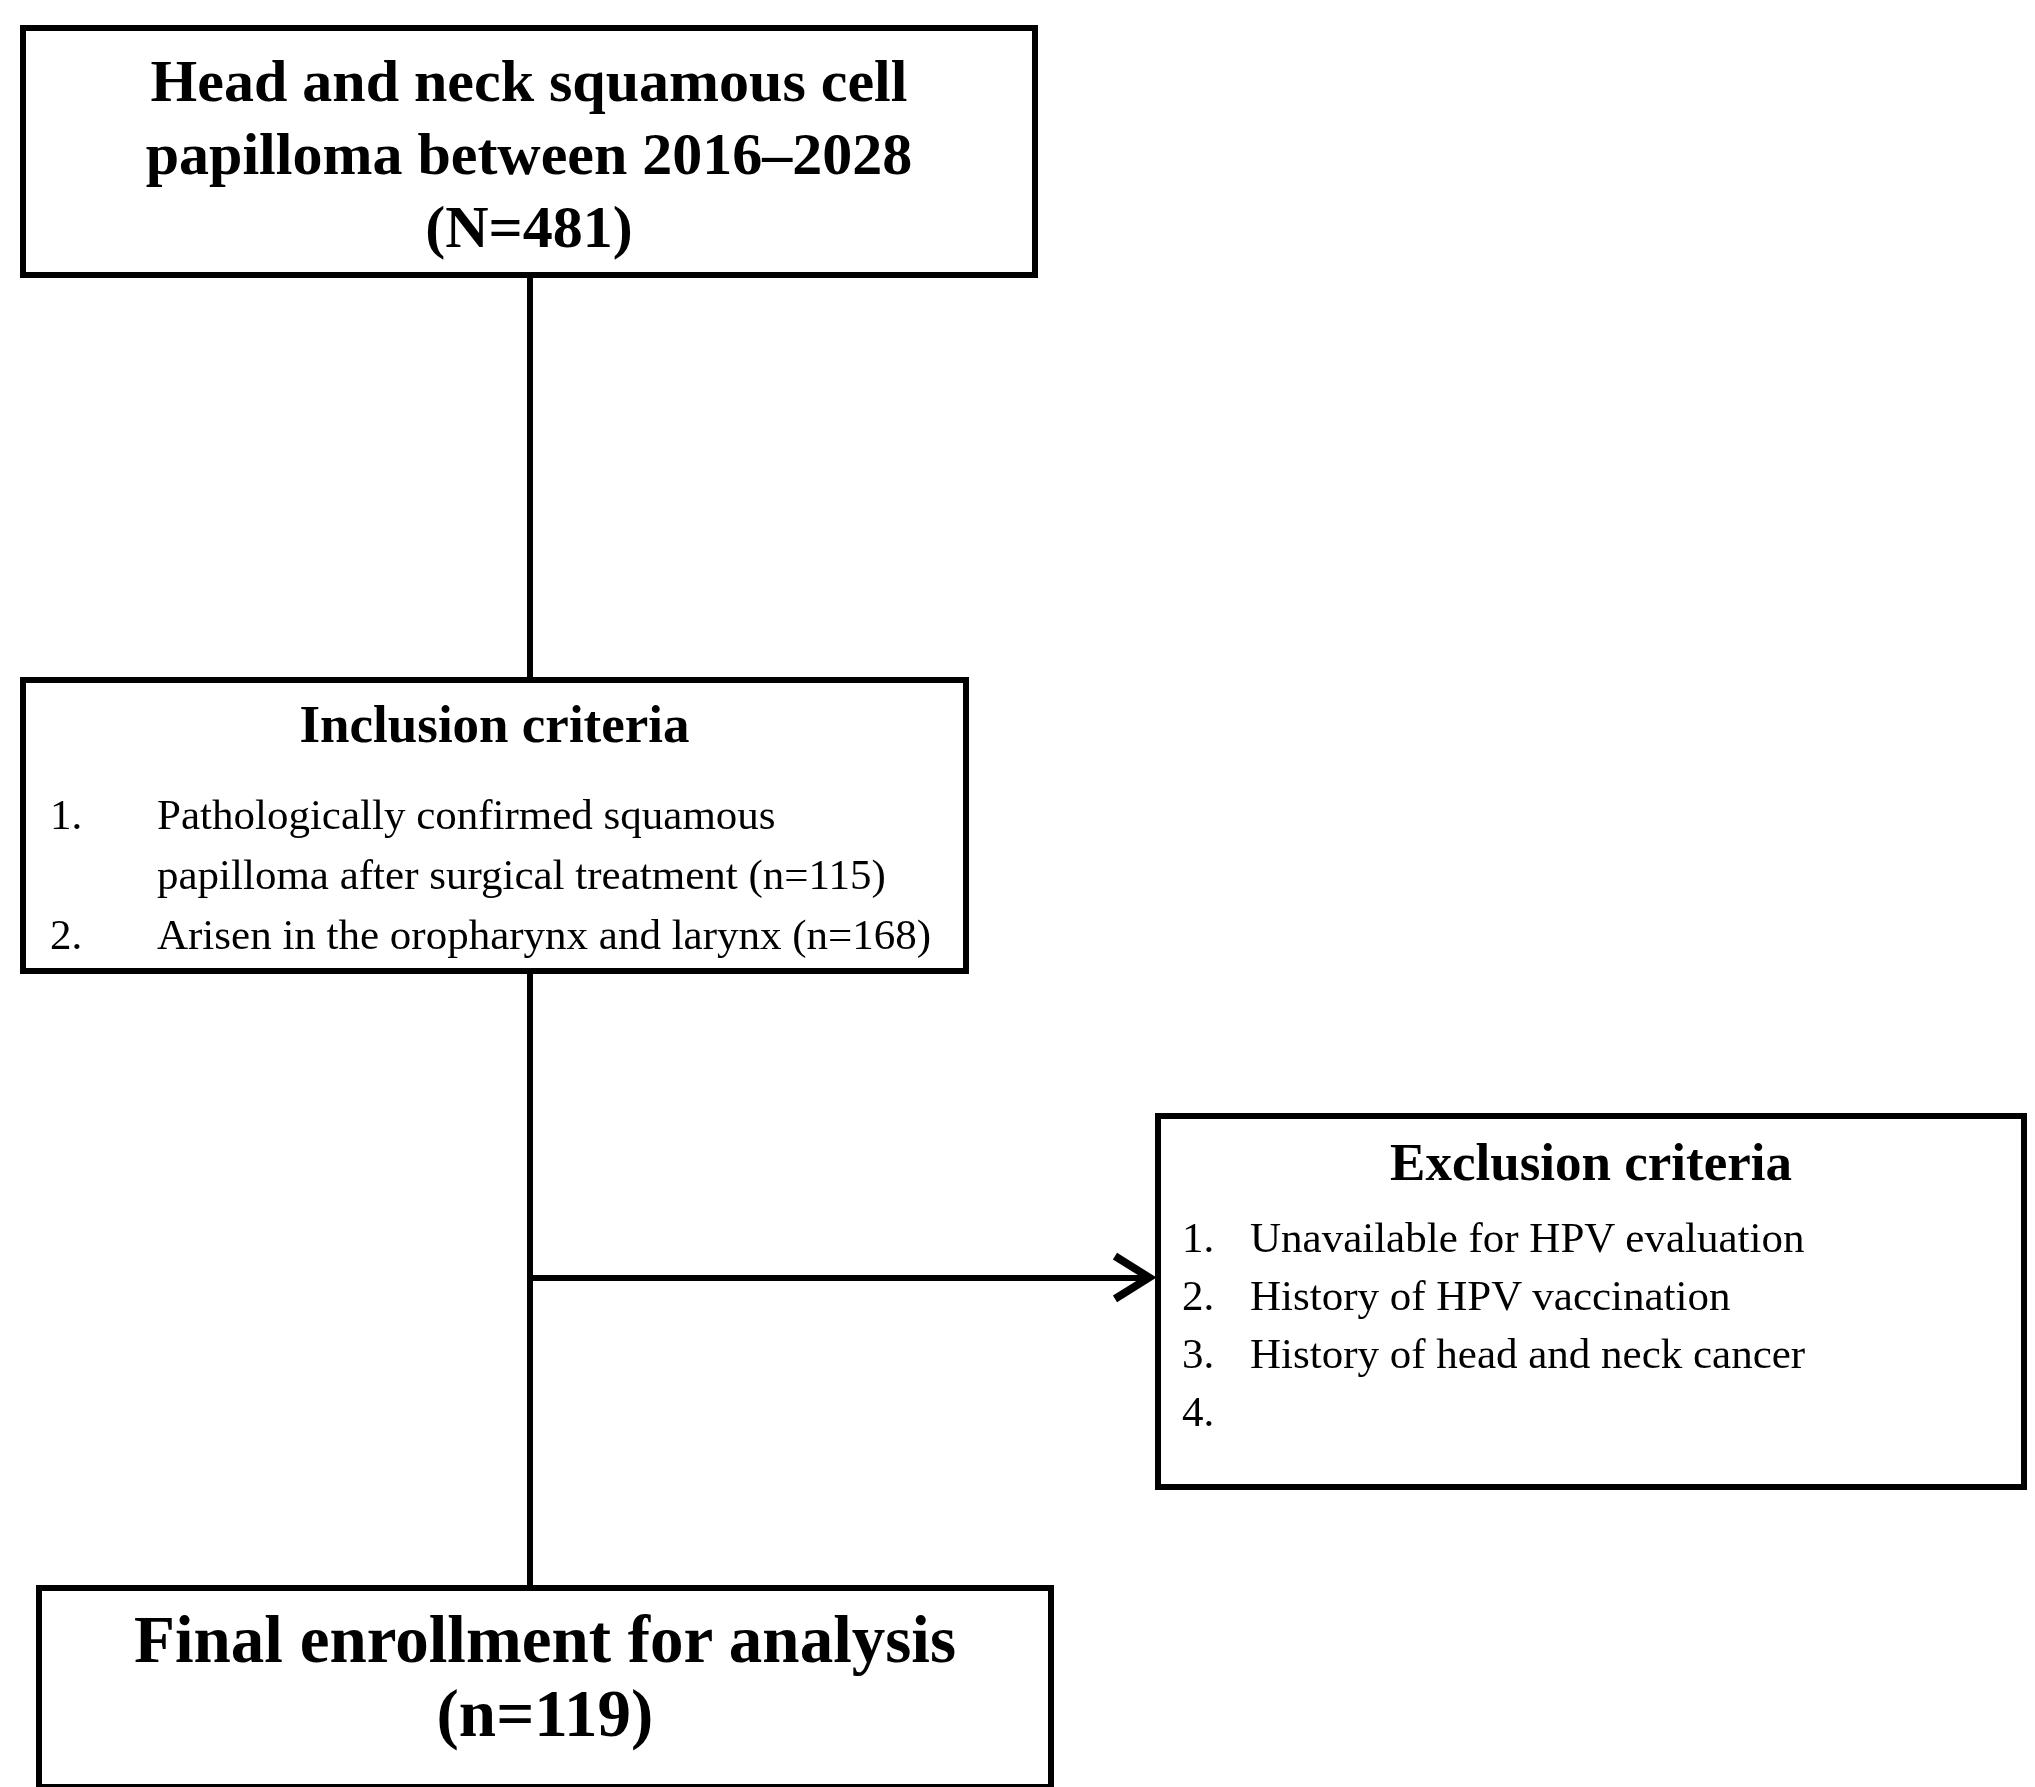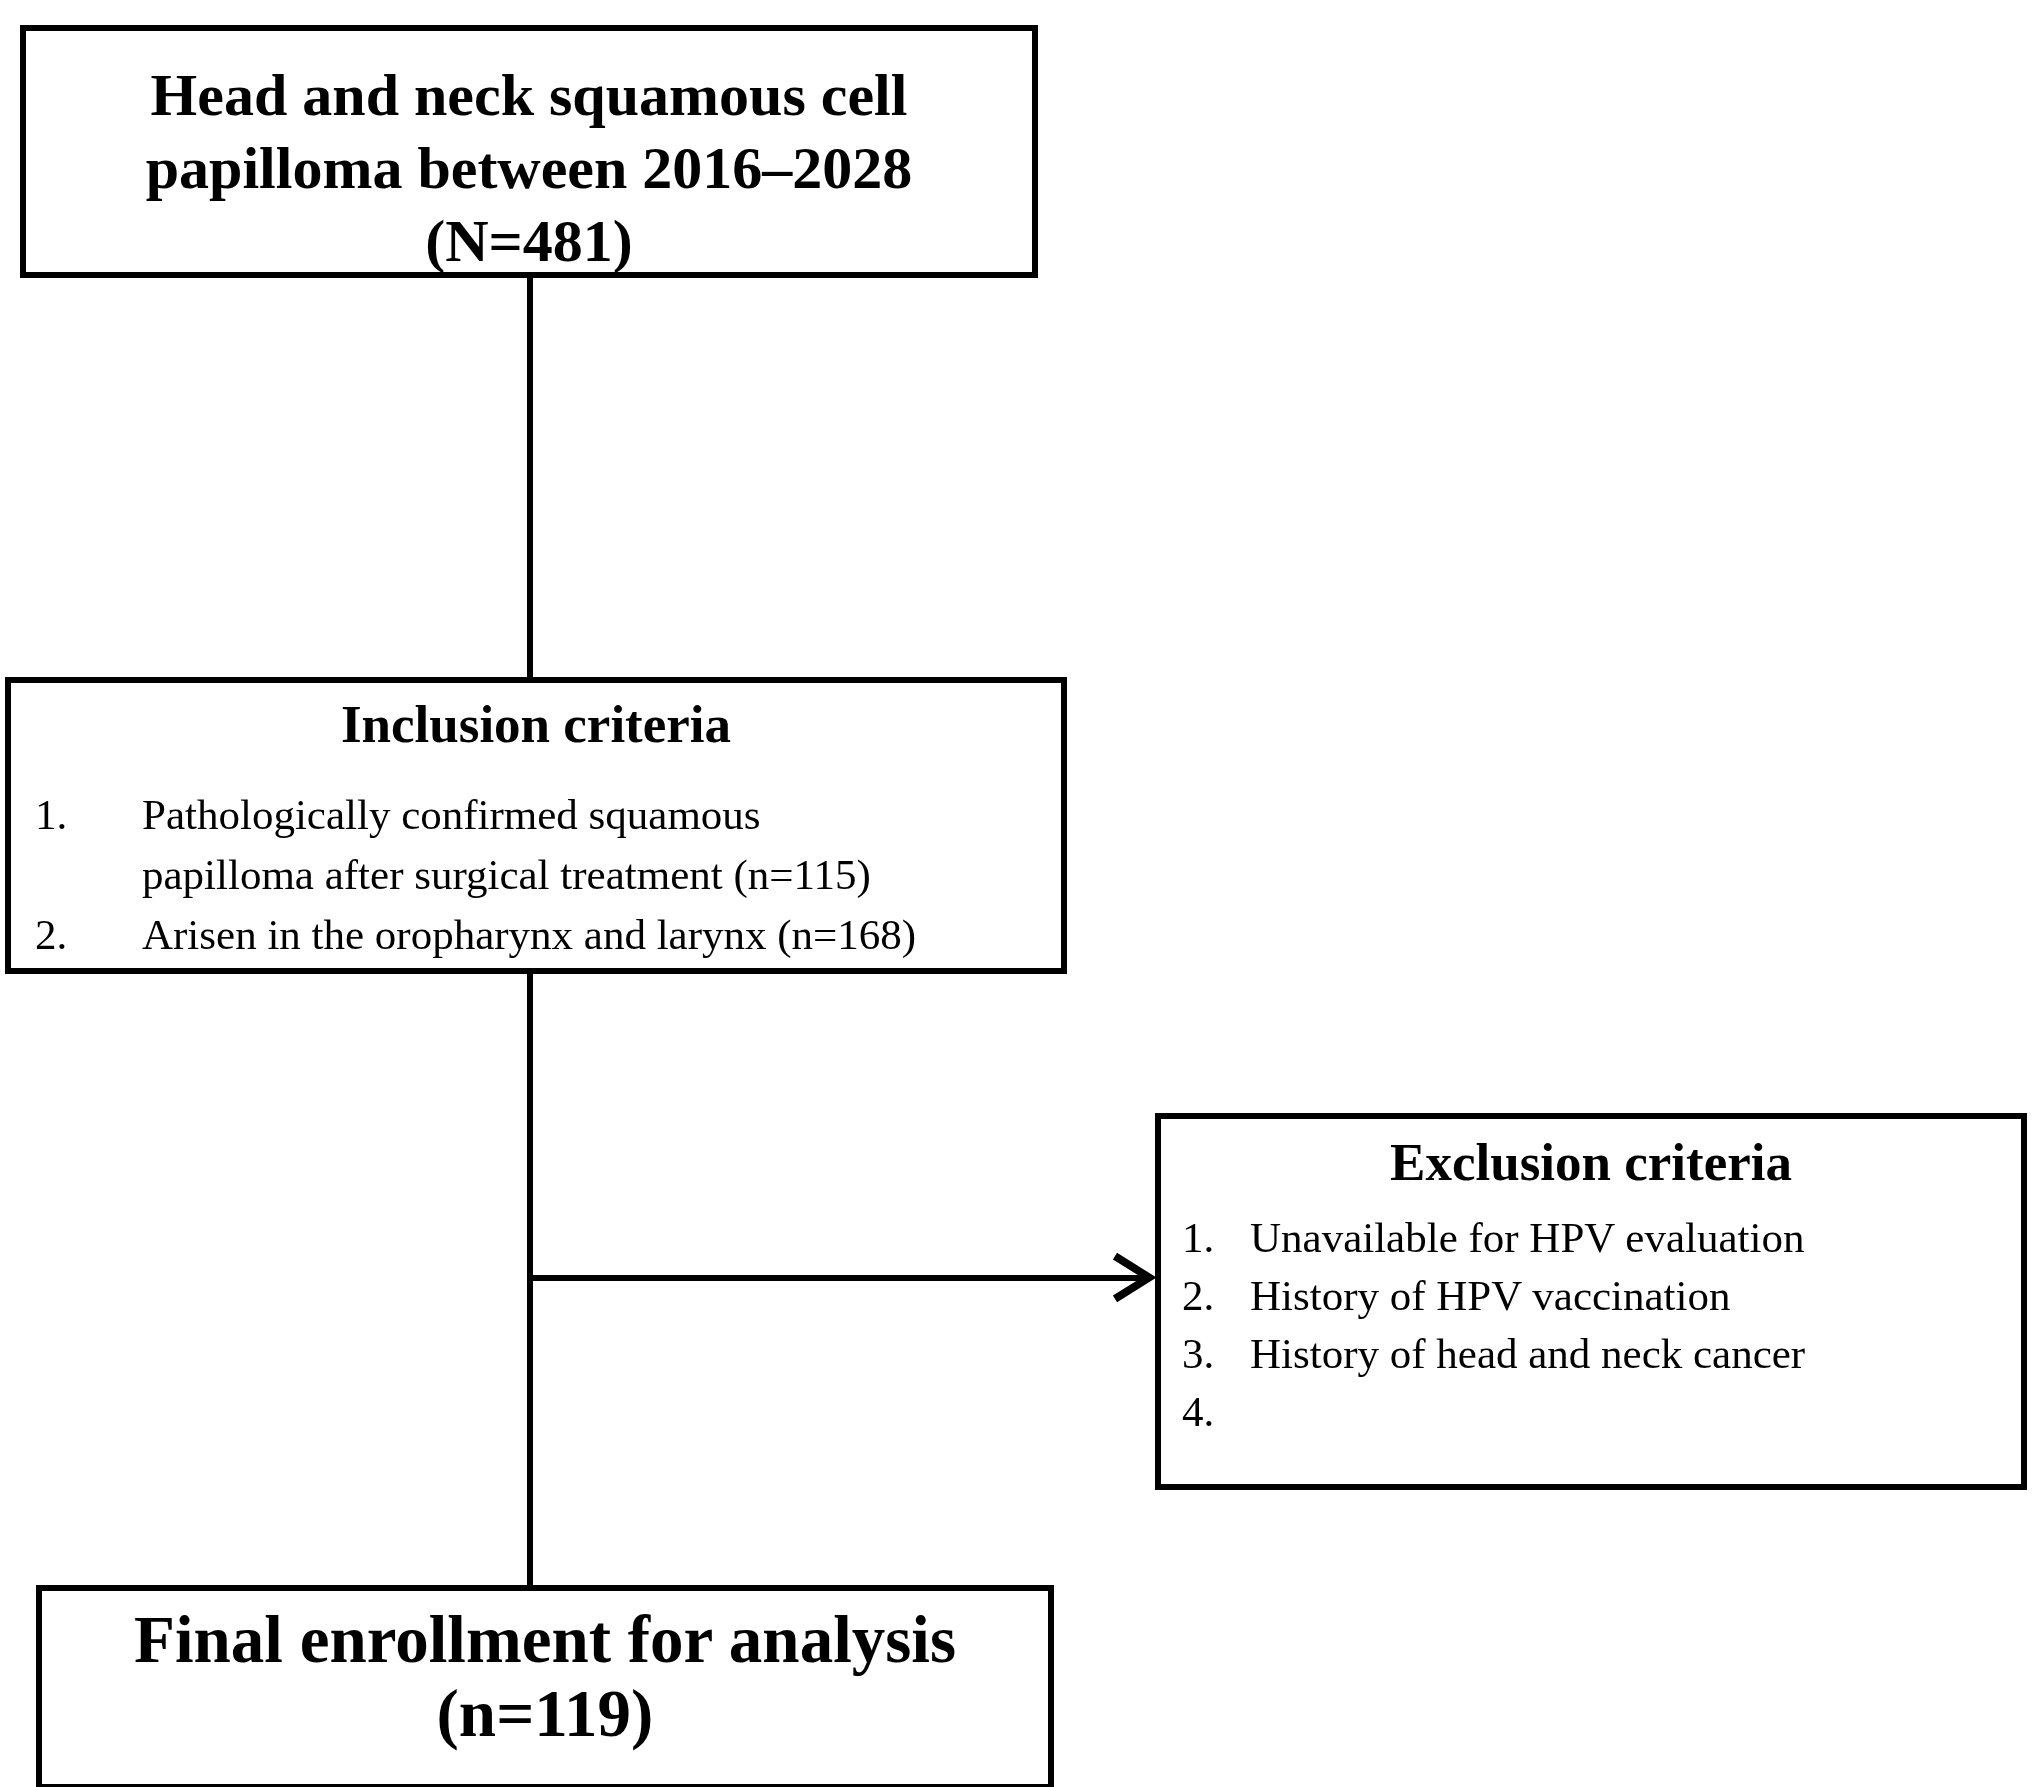--- a/index.html
+++ b/index.html
@@ -14,24 +14,24 @@
     position: absolute;
     border: 6.4px solid #000;
     background: #fff;
     box-sizing: border-box;
   }
   
   #box-source {
     left: 20px; top: 25px; width: 1018px; height: 253px;
     text-align: center; font-weight: bold;
     font-size: 60px; line-height: 73px;
-    padding-top: 28px;
+    padding-top: 14px;
   }
   
-  #box-inclusion { left: 5px; top: 677px; width: 1062px; height: 297px; }
+  #box-inclusion { left: 20px; top: 677px; width: 949px; height: 297px; }
   
   #box-exclusion { left: 1155px; top: 1113px; width: 872px; height: 377px; }
   
   #box-final {
     left: 36px; top: 1585px; width: 1018px; height: 205px;
     text-align: center; font-weight: bold;
     font-size: 67px; line-height: 74px;
     padding-top: 11.4px;
   }
   .box-title {

